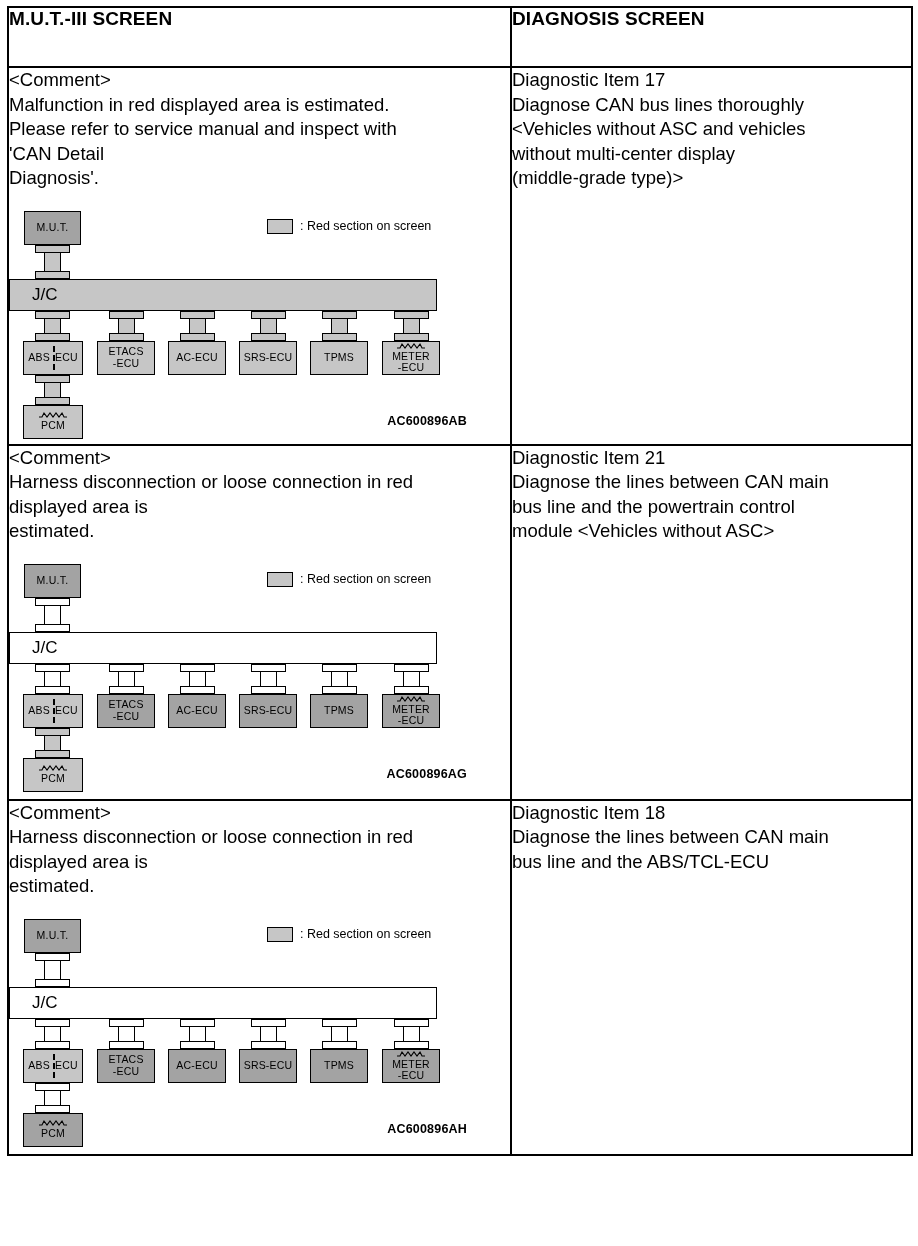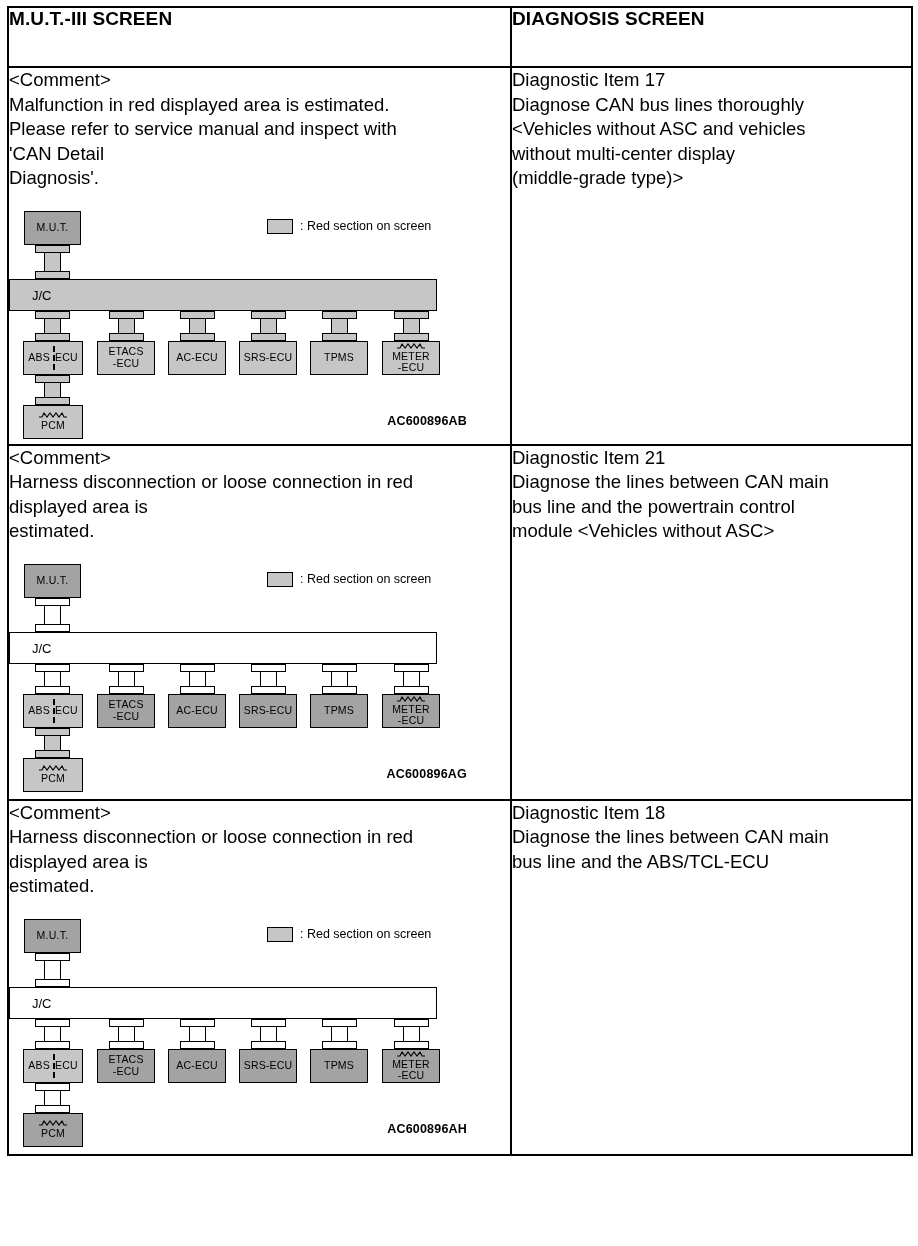--- a/index.html
+++ b/index.html
@@ -87,21 +87,21 @@
     background:#fff;
   }
   .cable.red{background:#c6c6c6;}
 
   
   .jc{
     position:absolute;
     box-sizing:border-box;
     border:1.6px solid #000;
     background:#fff;
-    font-size:13px;
+    font-size:17px;
   }
   .jc.red{background:#c6c6c6;}
   .jc span{position:absolute;left:22px;top:50%;transform:translateY(-50%);}
 
   
   .dash{
     position:absolute;
     top:4px;bottom:4px;
     left:50%;
     border-left:2px dashed #000;

